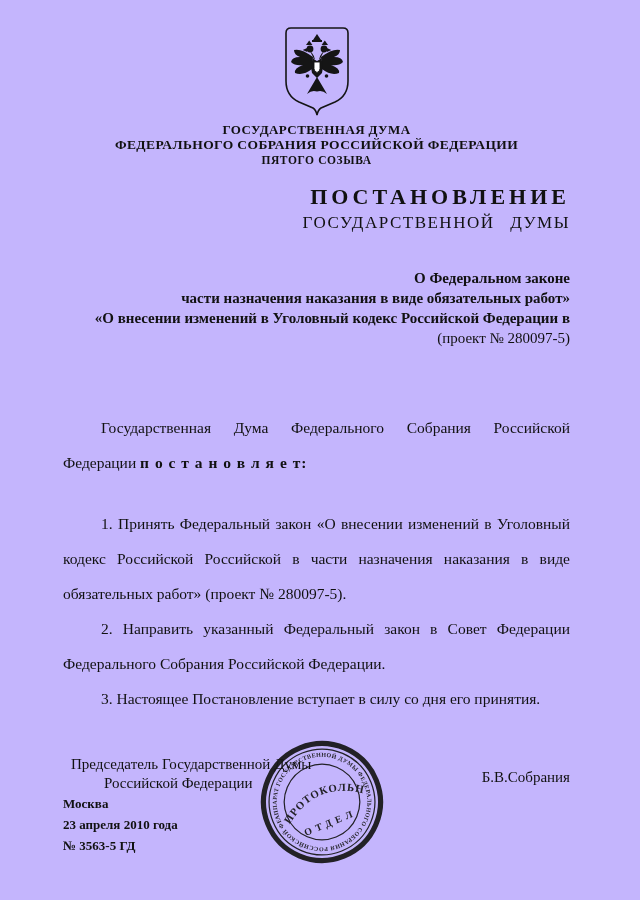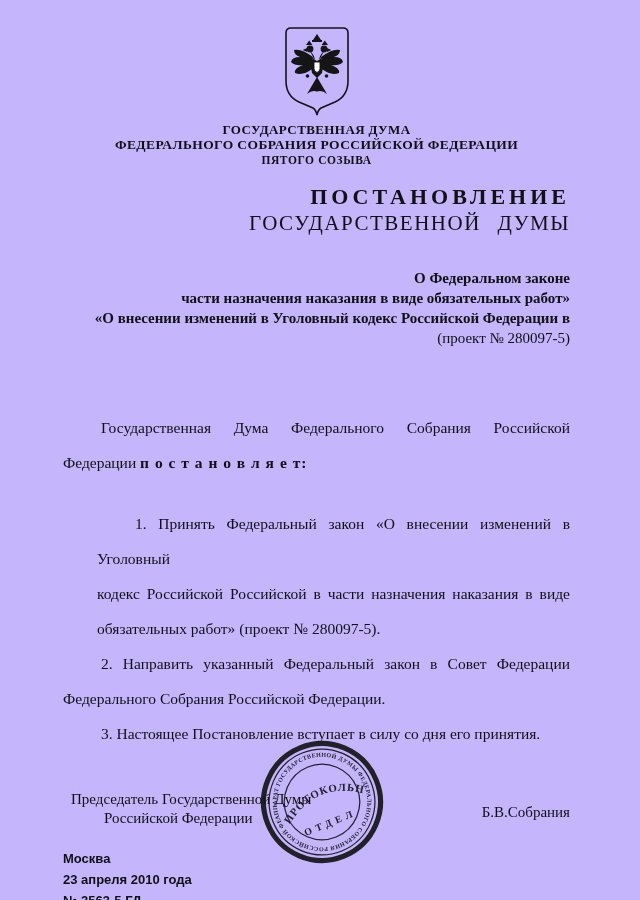--- a/index.html
+++ b/index.html
@@ -22,43 +22,43 @@
 
   
   .org-header { text-align: center; margin-top: 6px; line-height: 15px; }
   .org-line1 { font-size: 13px; letter-spacing: .4px; font-weight: 600; }
   .org-line2 { font-size: 13.5px; letter-spacing: .4px; font-weight: 600; line-height: 16px; }
   .org-line3 { font-size: 11.5px; letter-spacing: .6px; font-weight: 600; line-height: 15px; }
 
   
   .doc-title { text-align: right; margin-top: 16px; }
   .doc-title-main { font-size: 22px; font-weight: bold; letter-spacing: 4px; line-height: 26px; }
-  .doc-title-sub  { font-size: 21px; letter-spacing: 1.5px; word-spacing: 10px; line-height: 26px; }
+  .doc-title-sub  { font-size: 17px; letter-spacing: 1.5px; word-spacing: 10px; line-height: 26px; }
 
   
   .subject { text-align: right; margin-top: 32px; line-height: 20px; font-size: 15px; }
   .subject .bold { font-weight: bold; }
 
   
   .doc-body { margin-top: 62px; font-size: 15.5px; line-height: 35px; }
   .line { white-space: nowrap; }
   .stretch { text-align: justify; text-align-last: justify; white-space: normal; }
   .indent { text-indent: 38px; }
-  .para-item1 { margin-top: 26px; margin-left: 34px; }
+  .para-item1 { margin-top: 26px; }
   .decree-word { font-weight: bold; letter-spacing: 1px; }
 
   
   .sig-row { display: flex; justify-content: space-between; align-items: flex-end; margin-top: 39px; }
   .sig-left { font-size: 15px; line-height: 19px; margin-left: 8px; }
   .sig-line2 { padding-left: 28px; }
   .sig-line3 { padding-left: 33px; }
   .sig-name { font-size: 15px; line-height: 19px; padding-bottom: 6px; }
 
   
-  .issue-block { font-family: Liberation Sans, sans-serif; font-weight: bold; font-size: 13px; line-height: 21px; margin-top: 20px; }
+  .issue-block { font-family: Liberation Serif, serif; font-weight: bold; font-size: 13px; line-height: 21px; margin-top: 0; }
 
   
   .stamp { position: absolute; left: 256px; top: 736px; width: 132px; height: 132px; opacity: .93; pointer-events: none; }
 </style>
 </head>
 <body>
 
 <div class="page">
   <div class="content">
 

